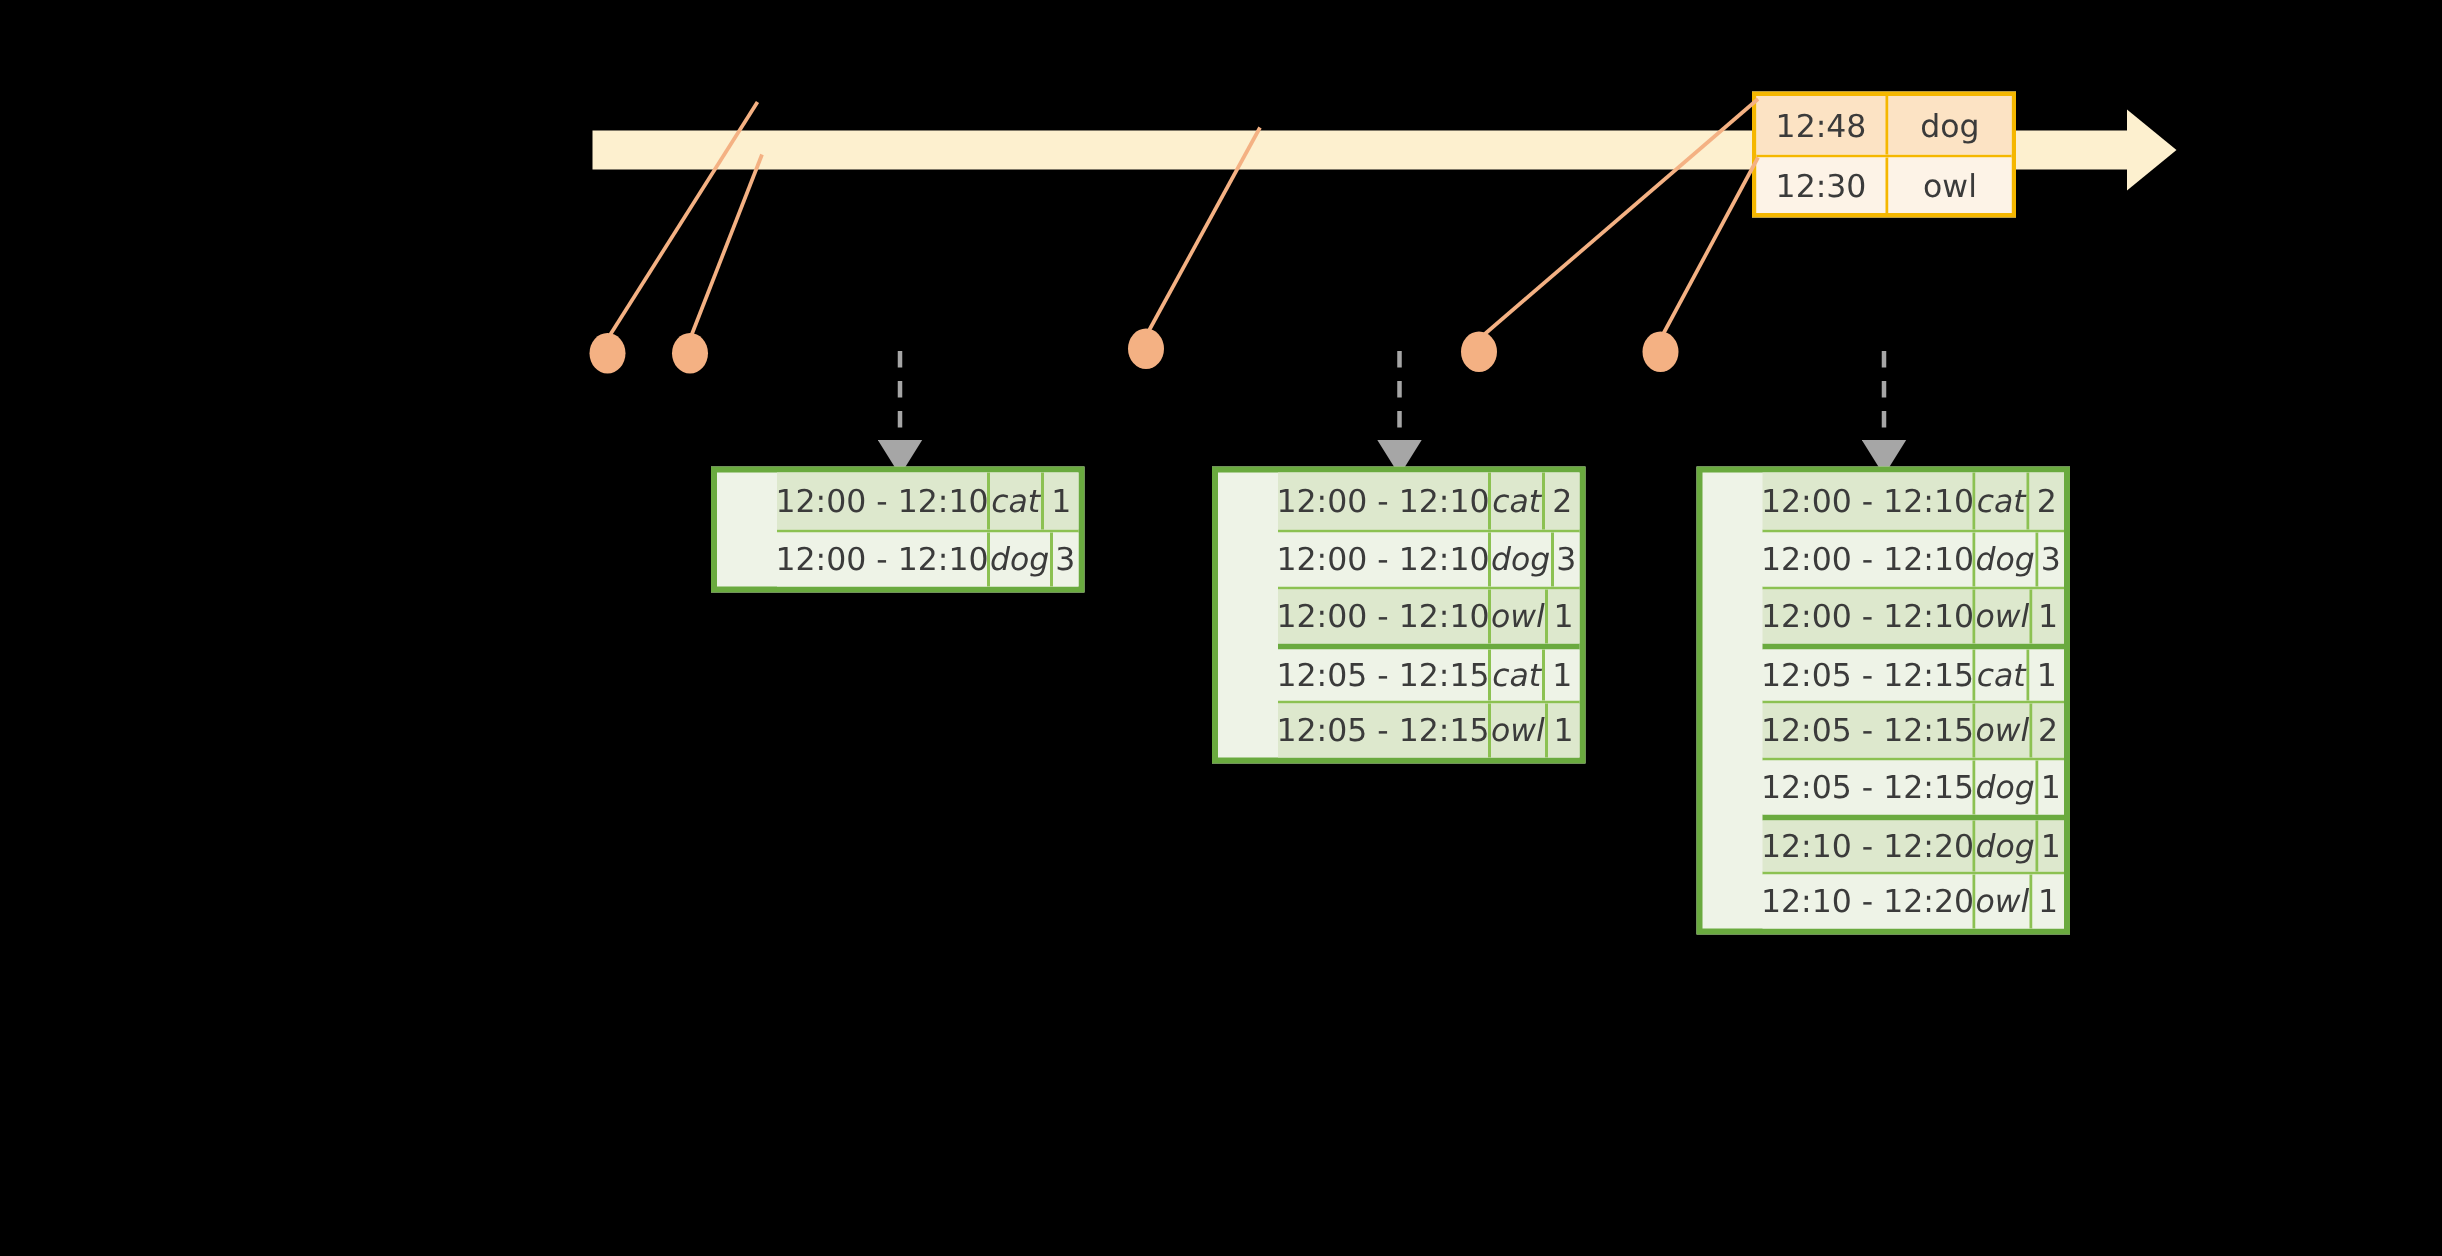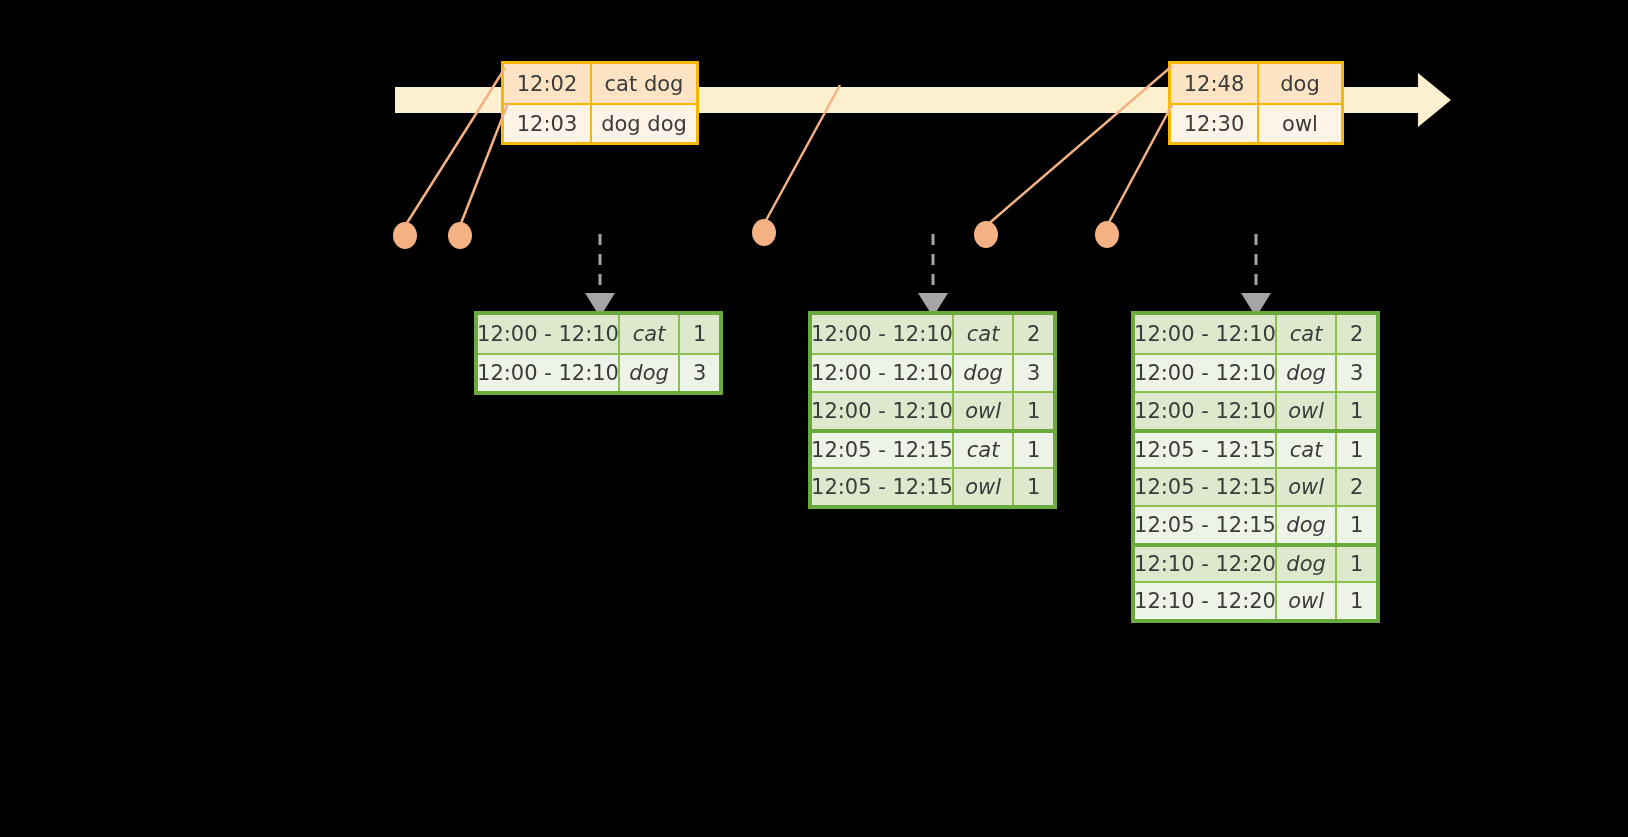--- a/index.html
+++ b/index.html
@@ -54,21 +54,21 @@
     background:#f4b183;
   }
 
   
   .rtable{
     position:absolute;
     border:4px solid #6aaa3f;
     box-sizing:border-box;
     background:#eef3e7;
   }
-  .rrow{display:flex;height:38px;box-sizing:border-box;}
+  .rrow{display:flex;height:38px;box-sizing:border-box;margin-left:40px;}
   .rrow .rcell{
     display:flex;align-items:center;justify-content:center;
     box-sizing:border-box;
     font-size:21px;color:#3b3b3b;white-space:nowrap;
     border-right:2px solid #8cc152;
   }
   .rrow .rcell.win{width:142px;}
   .rrow .rcell.word{width:62px;font-style:italic;}
   .rrow .rcell.cnt{width:40px;border-right:none;}
   .rrow.even .rcell{background:#dde8cd;}
@@ -81,30 +81,20 @@
   #tbl3{left:1131px;top:311px;width:249px;}
 </style>
 </head>
 <body>
 
 <div id="stage">
 
   <div class="timeline-bar"></div>
   <div class="timeline-head"></div>
 
-  <div class="evt" id="evt1">
-    <div class="evt-row shade">
-      <div class="cell time">12:02</div>
-      <div class="cell words">cat dog</div>
-    </div>
-    <div class="evt-row light">
-      <div class="cell time">12:03</div>
-      <div class="cell words">dog dog</div>
-    </div>
-  </div>
 
 
   <div class="evt" id="evt3">
     <div class="evt-row shade">
       <div class="cell time">12:48</div>
       <div class="cell words">dog</div>
     </div>
     <div class="evt-row light">
       <div class="cell time">12:30</div>
       <div class="cell words">owl</div>

